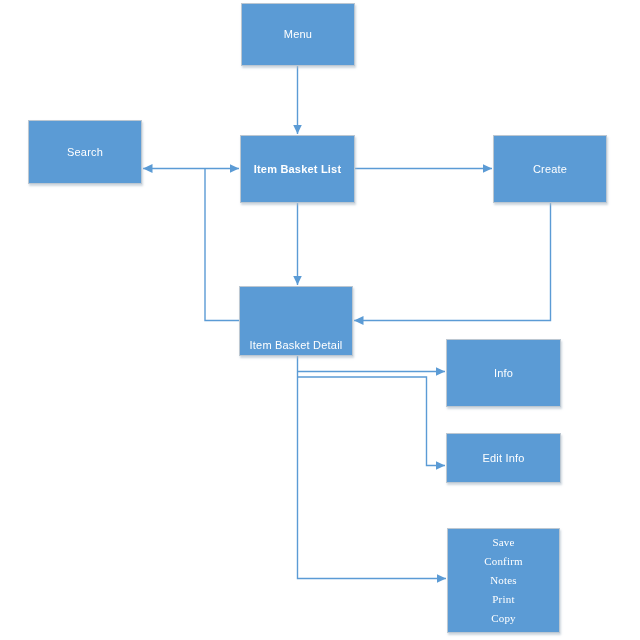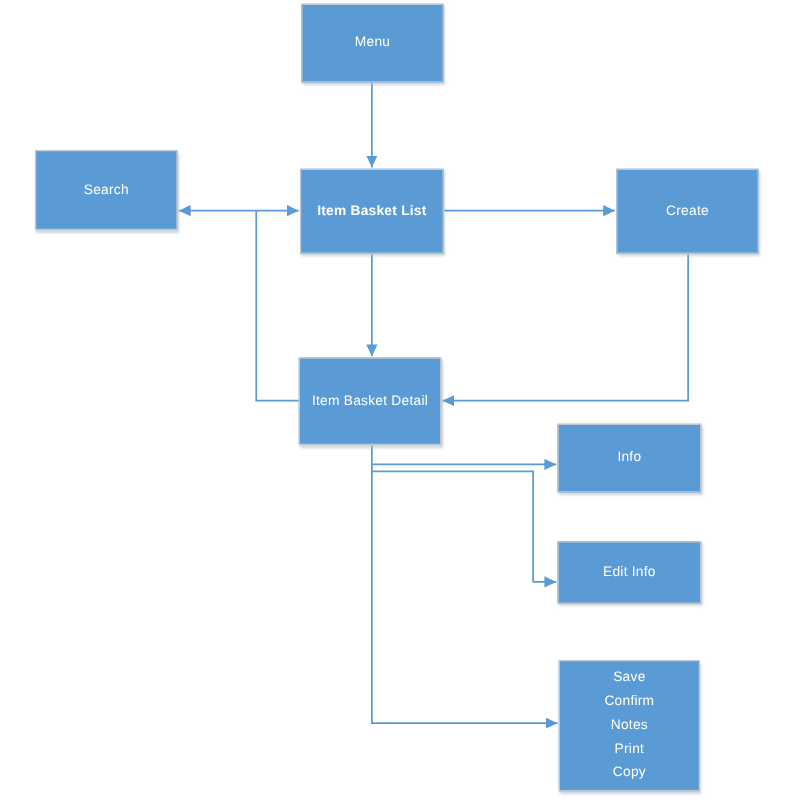--- a/index.html
+++ b/index.html
@@ -83,33 +83,33 @@
   </div>
 
   <div class="node" style="left:240px; top:135px; width:115px; height:68px;font-weight:bold;">
     <span>Item Basket List</span>
   </div>
 
   <div class="node" style="left:493px; top:135px; width:114px; height:68px;">
     <span>Create</span>
   </div>
 
-  <div class="node" style="left:239px; top:286px; width:114px; height:70px;">
+  <div class="node" style="left:239px; top:286px; width:114px; height:70px;align-items:flex-end;">
     <span>Item Basket Detail</span>
   </div>
 
-  <div class="node" style="left:446px; top:339px; width:115px; height:55px;">
+  <div class="node" style="left:446px; top:339px; width:115px; height:68px;">
     <span>Info</span>
   </div>
 
   <div class="node" style="left:446px; top:433px; width:115px; height:50px;">
     <span>Edit Info</span>
   </div>
 
-  <div class="node" style="left:447px; top:528px; width:113px; height:105px;">
+  <div class="node" style="left:447px; top:528px; width:113px; height:105px;font-family:Liberation Serif, serif;">
     <span>Save
 Confirm
 Notes
 Print
 Copy</span>
   </div>
 
 </div>
 
 </body></html>

